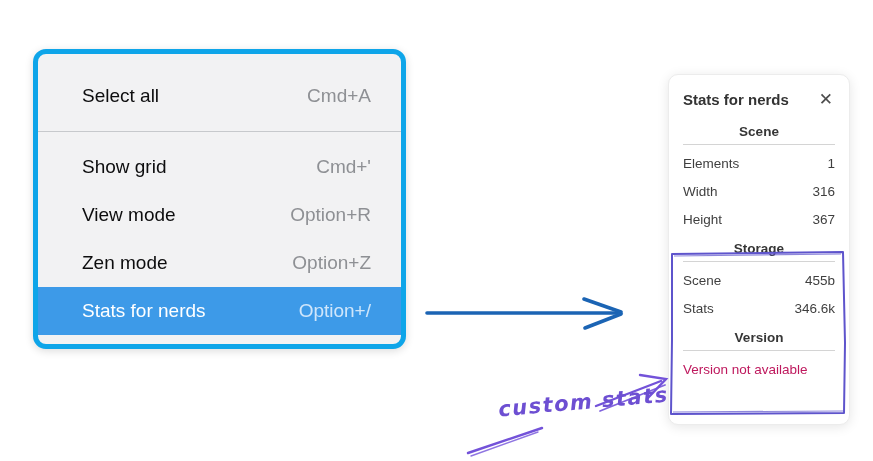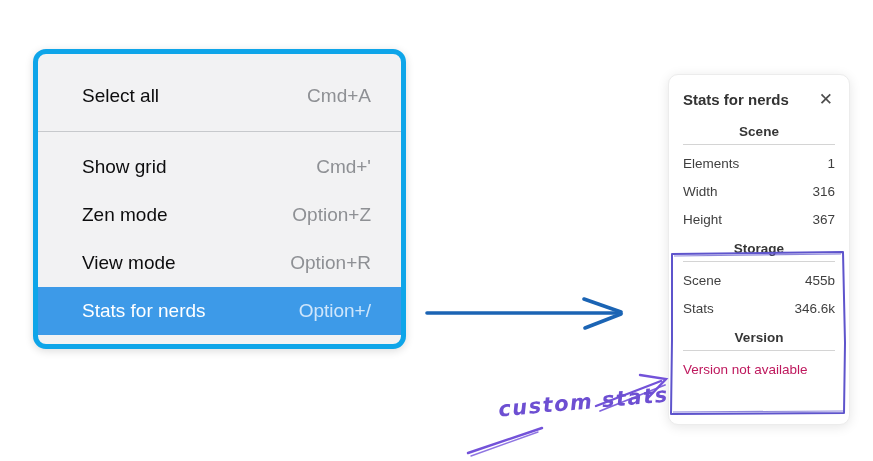--- a/index.html
+++ b/index.html
@@ -85,26 +85,26 @@
     <span>Select all</span>
     <span class="shortcut">Cmd+A</span>
   </div>
   <div class="menu-sep"></div>
   <div class="menu-group2">
     <div class="menu-item">
       <span>Show grid</span>
       <span class="shortcut">Cmd+'</span>
     </div>
     <div class="menu-item">
+      <span>View mode</span>
+      <span class="shortcut">Option+R</span>
+    </div>
+    <div class="menu-item">
       <span>Zen mode</span>
       <span class="shortcut">Option+Z</span>
-    </div>
-    <div class="menu-item">
-      <span>View mode</span>
-      <span class="shortcut">Option+R</span>
     </div>
     <div class="menu-item highlight">
       <span>Stats for nerds</span>
       <span class="shortcut">Option+/</span>
     </div>
   </div>
 </div>
 
 <div class="panel">
   <div class="panel-title-row">

